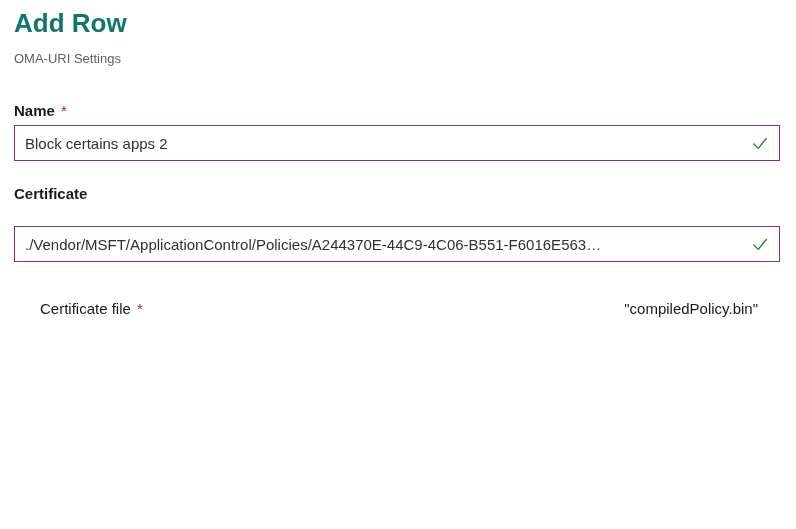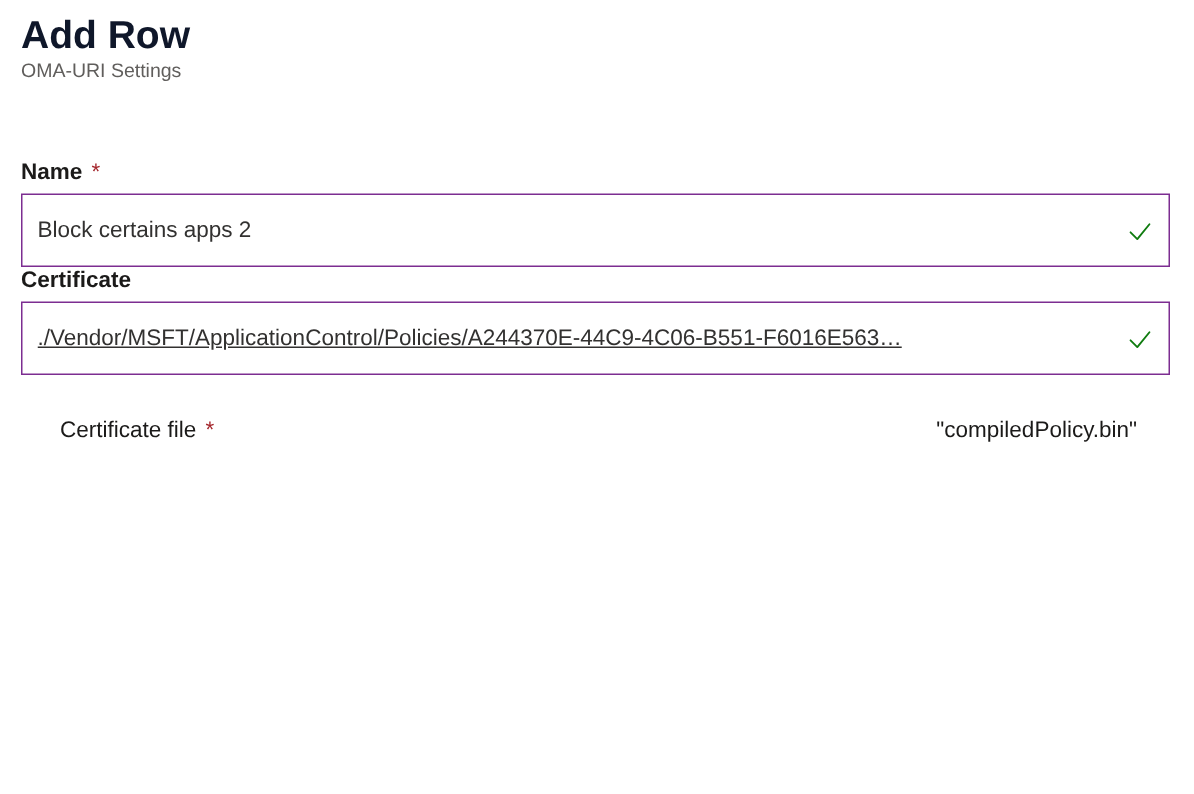--- a/index.html
+++ b/index.html
@@ -8,66 +8,65 @@
       background: #ffffff;
       width: 796px;
       height: 529px;
       overflow: hidden;
       color: #323130;
     }
     .panel { padding: 8px 16px 0 14px; }
     .header-title {
       font-size: 26px;
       font-weight: 600;
-      color: #0f172a;
+      color: #0f766e;
       line-height: 1.2;
-      margin-bottom: 0px;
+      margin-bottom: 12px;
     }
     .header-subtitle {
       font-size: 13px;
       color: #605e5c;
-      margin-bottom: 52px;
+      margin-bottom: 36px;
     }
-    .field { }
+    .field { margin-bottom: 24px; }
     .field-label {
       display: block;
       font-size: 15px;
       font-weight: 600;
       color: #1b1a19;
       margin-bottom: 6px;
     }
     .req { color: #a4262c; font-weight: 400; margin-left: 2px; }
     .control {
       position: relative;
       display: flex;
       align-items: center;
       width: 100%;
       border: 1px solid #7c2d91;
       background: #fff;
-      height: 49px;
+      height: 36px;
       padding: 0 10px;
     }
     .control input {
       flex: 1;
       border: none;
       outline: none;
       font-family: inherit;
       font-size: 15px;
       color: #323130;
       background: transparent;
       height: 100%;
     }
     .control .display-text {
       flex: 1;
       font-size: 15px;
       color: #323130;
       white-space: nowrap;
       overflow: hidden;
       text-overflow: ellipsis;
-      text-decoration: underline;
     }
     .icon-right {
       flex: 0 0 auto;
       margin-left: 8px;
       display: flex;
       align-items: center;
       justify-content: center;
     }
     .checkmark svg { width: 18px; height: 18px; }
     .checkmark path { stroke: #107c10; stroke-width: 1.4; fill: none; stroke-linecap: round; stroke-linejoin: round; }

